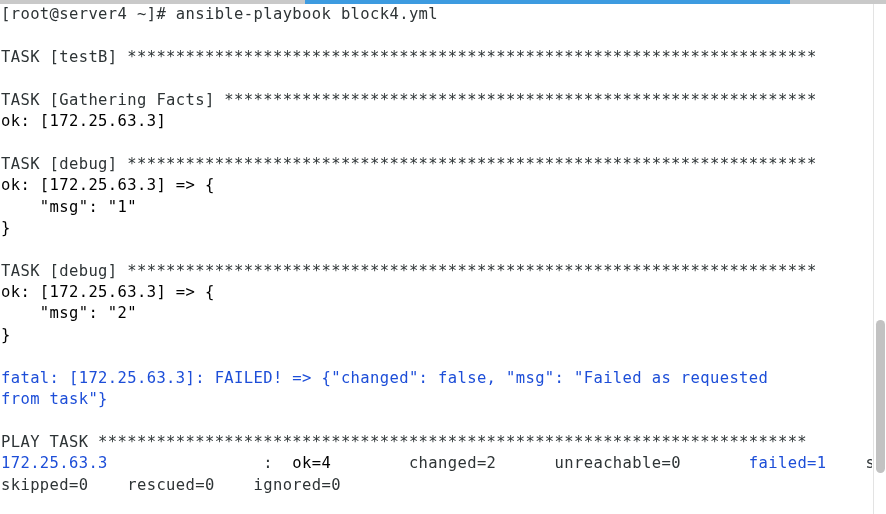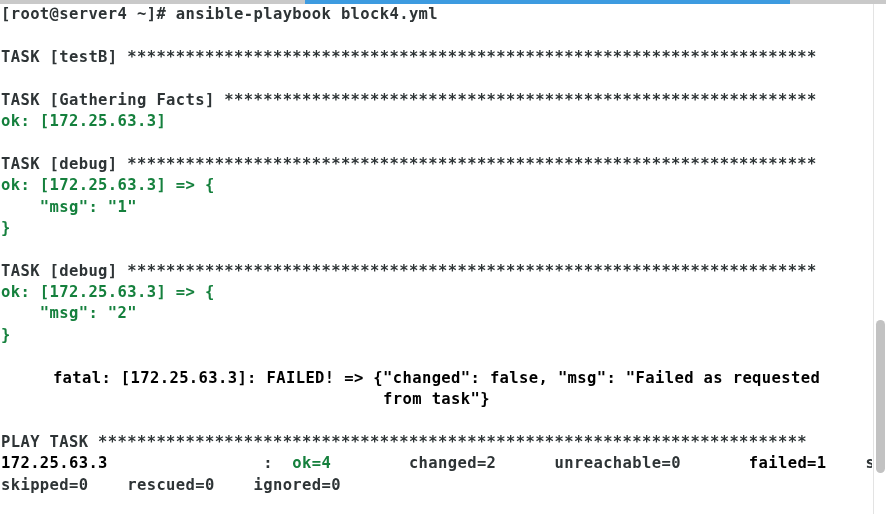--- a/index.html
+++ b/index.html
@@ -50,31 +50,31 @@
     box-sizing: border-box;
     background: #ffffff;
     overflow: hidden;
   }
 
   .tline {
     position: relative;
     height: 21.4px;
     line-height: 21.4px;
     font-size: 15.5px;
-    font-weight: bold;
+    font-weight: normal;
     letter-spacing: 0.38px;
     white-space: pre;
     color: #2e3436;
     padding-left: 1px;
   }
   .tline.blank { color: transparent; }
 
   .c-default { color: #2e3436; }
-  .c-green   { color: #15803d; }
-  .c-red     { color: #000000; text-align: center; }
+  .c-green   { color: #000000; }
+  .c-red     { color: #1d4ed8; }
 
   
   .scrollbar-track {
     position: absolute;
     top: 4px;
     right: 0;
     width: 13px;
     height: 510px;
     background: #ffffff;
     border-left: 1px solid #e3e3e3;

